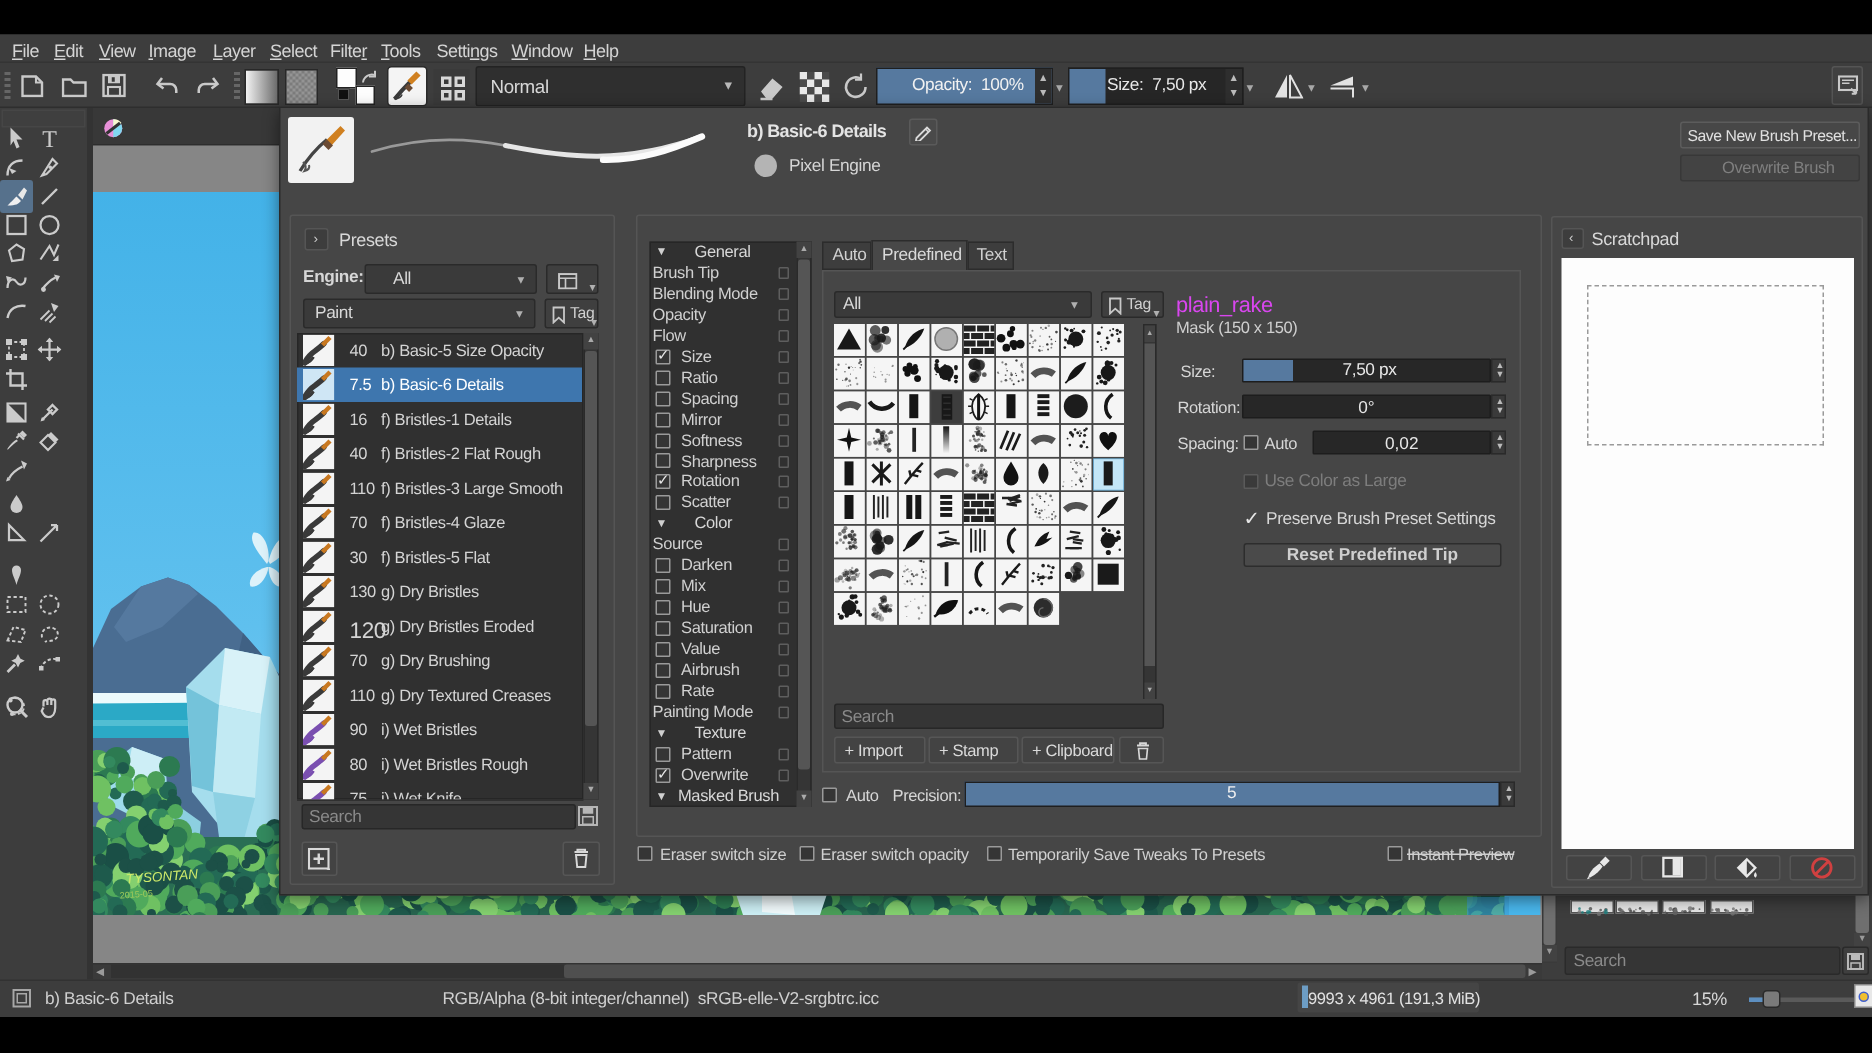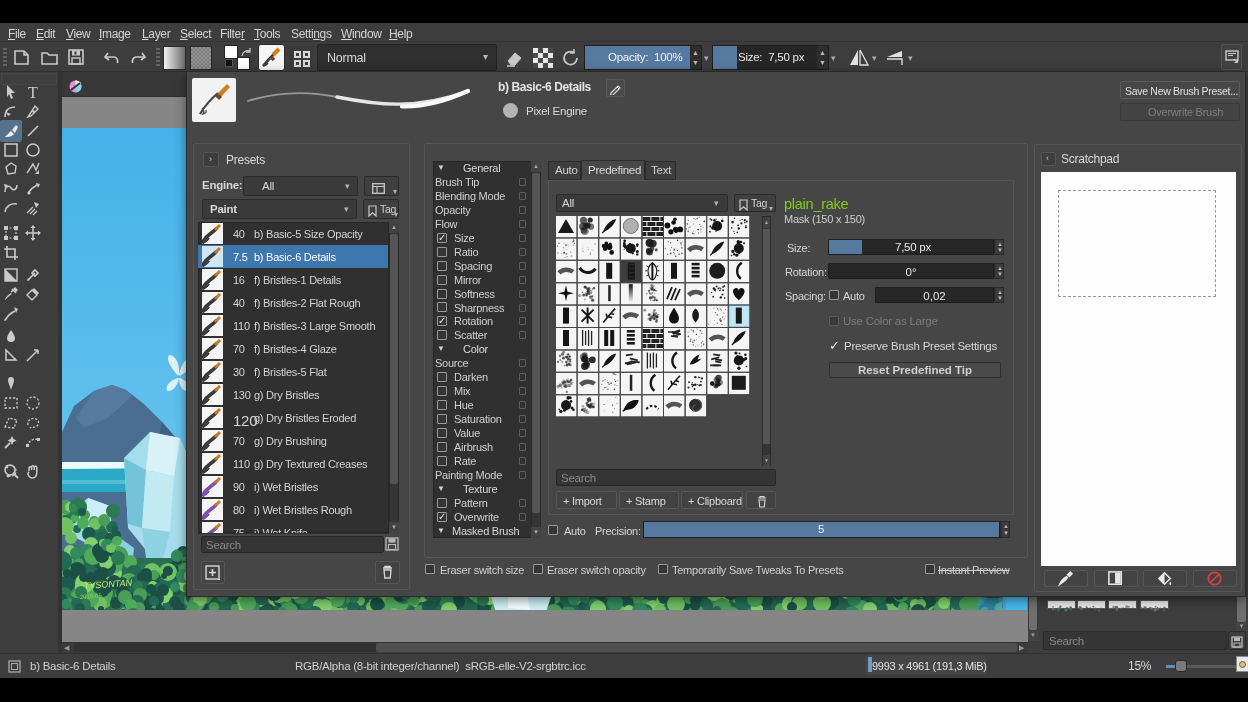--- a/index.html
+++ b/index.html
@@ -982,21 +982,21 @@
 <div class="" style="left:243px;top:176px;width:115px;height:20px;background:#3a3a3a;border:1px solid #2a2a2a;border-radius:2px"></div>
 <div style="position:absolute;left:262px;top:180px;font-size:11.5px;color:#d8d8d8;font-weight:normal;white-space:nowrap;letter-spacing:-0.25px;">All</div>
 <div style="position:absolute;left:345px;top:181px;font-size:9px;color:#b0b0b0;font-weight:normal;white-space:nowrap;letter-spacing:-0.25px;">▾</div>
 <div class="" style="left:364px;top:176px;width:35px;height:20px;background:#3f3f3f;border:1px solid #2a2a2a;border-radius:2px"></div>
 <div style="left:372px;top:180px;width:13px;height:11px"><svg width="13" height="11" viewBox="0 0 13 11">
       <rect x="0.7" y="0.7" width="11.6" height="9.6" fill="none" stroke="#c8c8c8" stroke-width="1.3"></rect>
       <path d="M1,3.5 h11 M5,3.5 v6.5" stroke="#c8c8c8" stroke-width="1.1"></path>
     </svg></div>
 <div style="position:absolute;left:393px;top:187px;font-size:8px;color:#b0b0b0;font-weight:normal;white-space:nowrap;letter-spacing:-0.25px;">▾</div>
 <div class="" style="left:202px;top:199px;width:155px;height:20px;background:#3a3a3a;border:1px solid #2a2a2a;border-radius:2px"></div>
-<div style="position:absolute;left:210px;top:203px;font-size:11.5px;color:#d8d8d8;font-weight:bold;white-space:nowrap;letter-spacing:-0.25px;">Paint</div>
+<div style="position:absolute;left:210px;top:203px;font-size:11.5px;color:#d8d8d8;font-weight:normal;white-space:nowrap;letter-spacing:-0.25px;">Paint</div>
 <div style="position:absolute;left:344px;top:204px;font-size:9px;color:#b0b0b0;font-weight:normal;white-space:nowrap;letter-spacing:-0.25px;">▾</div>
 <div class="" style="left:363px;top:199px;width:36px;height:20px;background:#3f3f3f;border:1px solid #2a2a2a;border-radius:2px"></div>
 <div style="left:368px;top:203px;width:9px;height:12px"><svg width="9" height="12" viewBox="0 0 9 12">
       <path d="M1,1 h7 v10 l-3.5,-3.2 L1,11 Z" fill="none" stroke="#c8c8c8" stroke-width="1.2"></path>
     </svg></div>
 <div style="position:absolute;left:380px;top:203px;font-size:10.5px;color:#d0d0d0;font-weight:normal;white-space:nowrap;letter-spacing:-0.25px;">Tag</div>
 <div style="position:absolute;left:394px;top:210px;font-size:8px;color:#b0b0b0;font-weight:normal;white-space:nowrap;letter-spacing:-0.25px;">▾</div>
 <div class="" style="left:198px;top:222px;width:191px;height:311px;background:#303030;border:1px solid #262626"></div>
 <div style="left:202px;top:223px;width:21px;height:21px;overflow:hidden"><svg width="21" height="21">
       <rect width="21" height="21" fill="#f4f4f4"></rect>
@@ -2185,21 +2185,21 @@
 <div style="position:absolute;left:563px;top:495px;font-size:11px;color:#dadada;font-weight:normal;white-space:nowrap;letter-spacing:-0.25px;">+ Import</div>
 <div class="" style="left:619px;top:491px;width:60px;height:18px;background:#434343;border:1px solid #565656;border-radius:2px"></div>
 <div style="position:absolute;left:626px;top:495px;font-size:11px;color:#dadada;font-weight:normal;white-space:nowrap;letter-spacing:-0.25px;">+ Stamp</div>
 <div class="" style="left:681px;top:491px;width:62px;height:18px;background:#434343;border:1px solid #565656;border-radius:2px"></div>
 <div style="position:absolute;left:688px;top:495px;font-size:11px;color:#dadada;font-weight:normal;white-space:nowrap;letter-spacing:-0.25px;">+ Clipboard</div>
 <div class="" style="left:746px;top:491px;width:30px;height:18px;background:#434343;border:1px solid #565656;border-radius:2px"></div>
 <div style="left:757px;top:494px;width:10px;height:13px"><svg width="10" height="13" viewBox="0 0 10 13">
       <path d="M1,3 h8 M3,3 v-1.5 h4 v1.5" stroke="#d8d8d8" stroke-width="1.2" fill="none"></path>
       <path d="M2,5 h6 l-0.7,7 h-4.6 z" fill="none" stroke="#d8d8d8" stroke-width="1.1"></path>
     </svg></div>
-<div style="position:absolute;left:784px;top:196px;font-size:14.5px;color:#84cc16;font-weight:normal;white-space:nowrap;letter-spacing:-0.25px;">plain_rake</div>
+<div style="position:absolute;left:784px;top:196px;font-size:14.5px;color:#d946ef;font-weight:normal;white-space:nowrap;letter-spacing:-0.25px;">plain_rake</div>
 <div style="position:absolute;left:784px;top:213px;font-size:11px;color:#cfcfcf;font-weight:normal;white-space:nowrap;letter-spacing:-0.25px;">Mask (150 x 150)</div>
 <div style="position:absolute;left:787px;top:242px;font-size:11px;color:#d6d6d6;font-weight:normal;white-space:nowrap;letter-spacing:-0.25px;">Size:</div>
 <div class="sl" style="left:828px;top:239px;width:166px;height:16px;"></div>
 <div class="" style="left:829px;top:240px;width:33px;height:14px;background:#56799f"></div>
 <div style="position:absolute;left:895px;top:241px;font-size:11.5px;color:#e8e8e8;font-weight:normal;white-space:nowrap;letter-spacing:-0.25px;">7,50 px</div>
 <div class="" style="left:994px;top:239px;width:10px;height:16px;background:#3a3a3a;border:1px solid #2a2a2a">
     <div style="left:2px;top:1px;font-size:6px;color:#bbb">▲</div>
     <div style="left:2px;bottom:1px;font-size:6px;color:#bbb">▼</div>
   </div>
 <div style="position:absolute;left:785px;top:266px;font-size:11px;color:#d6d6d6;font-weight:normal;white-space:nowrap;letter-spacing:-0.25px;">Rotation:</div>

